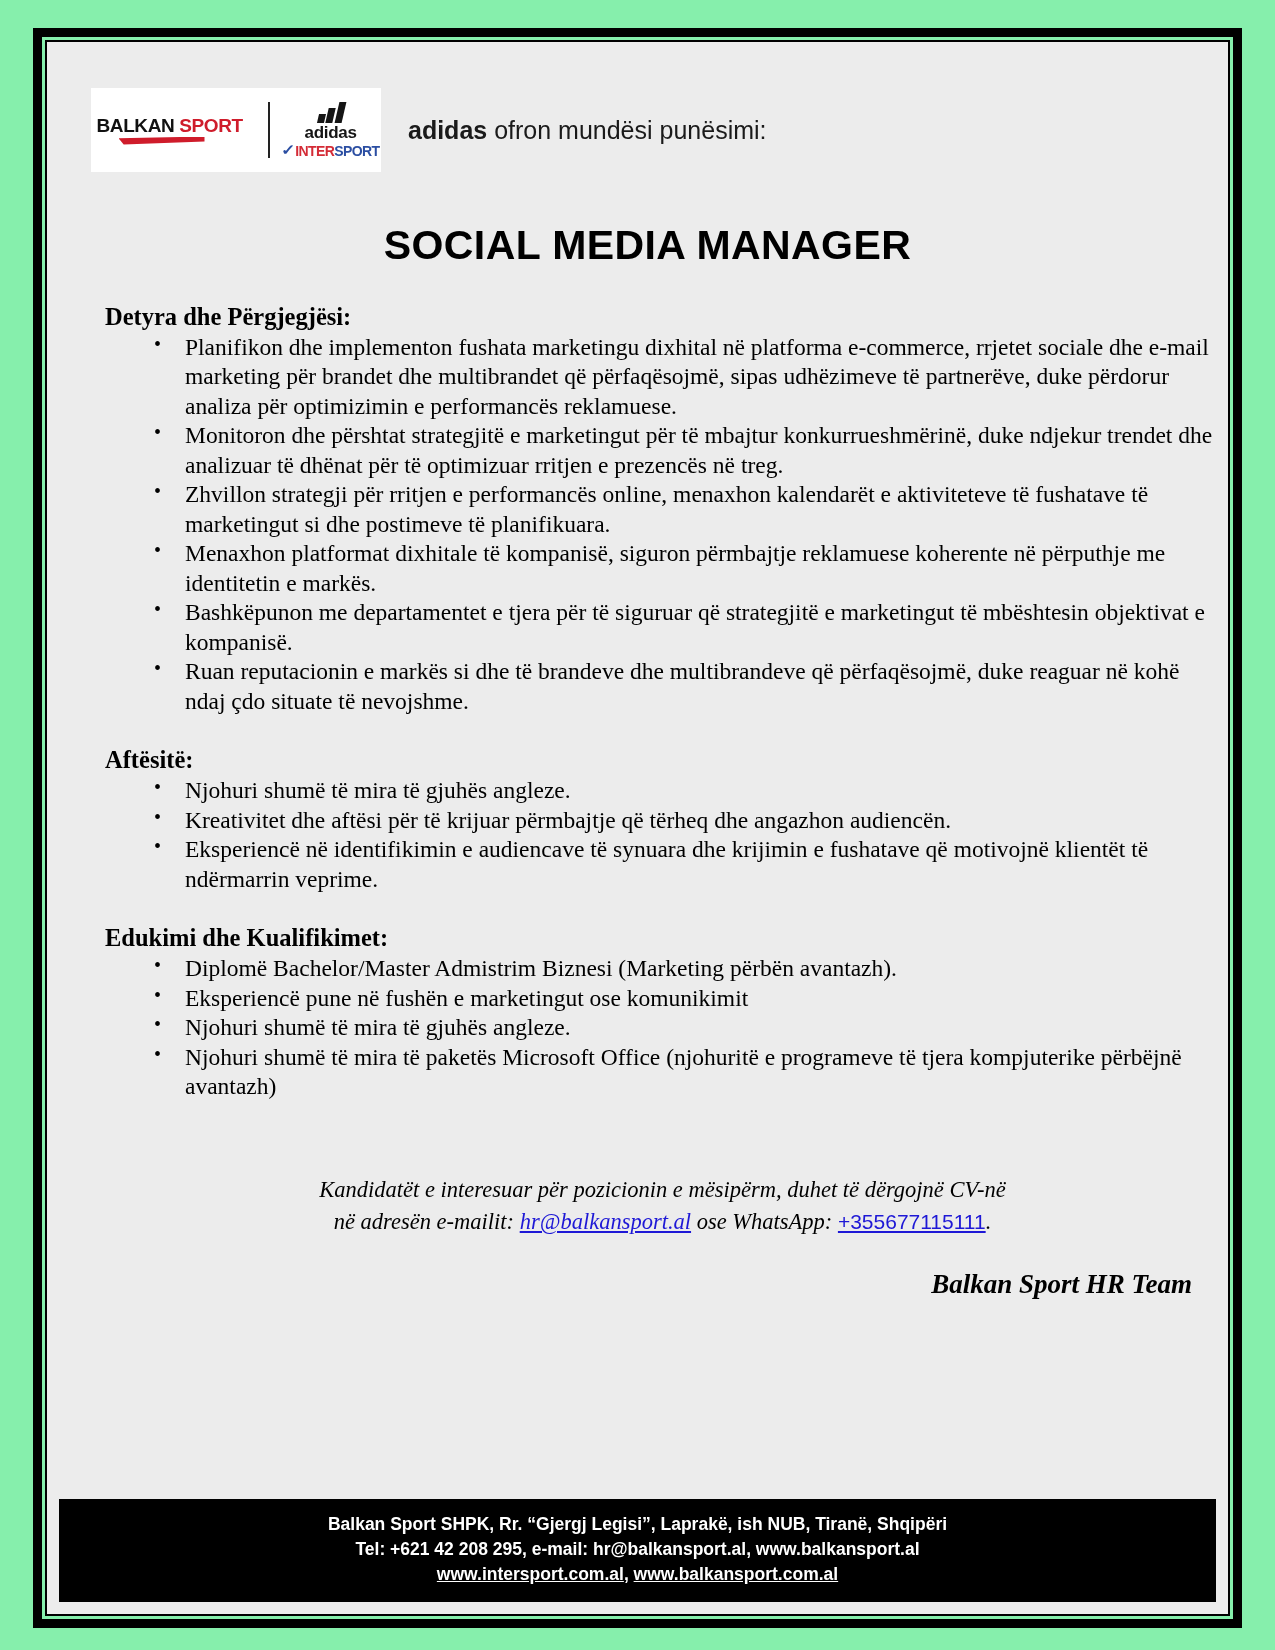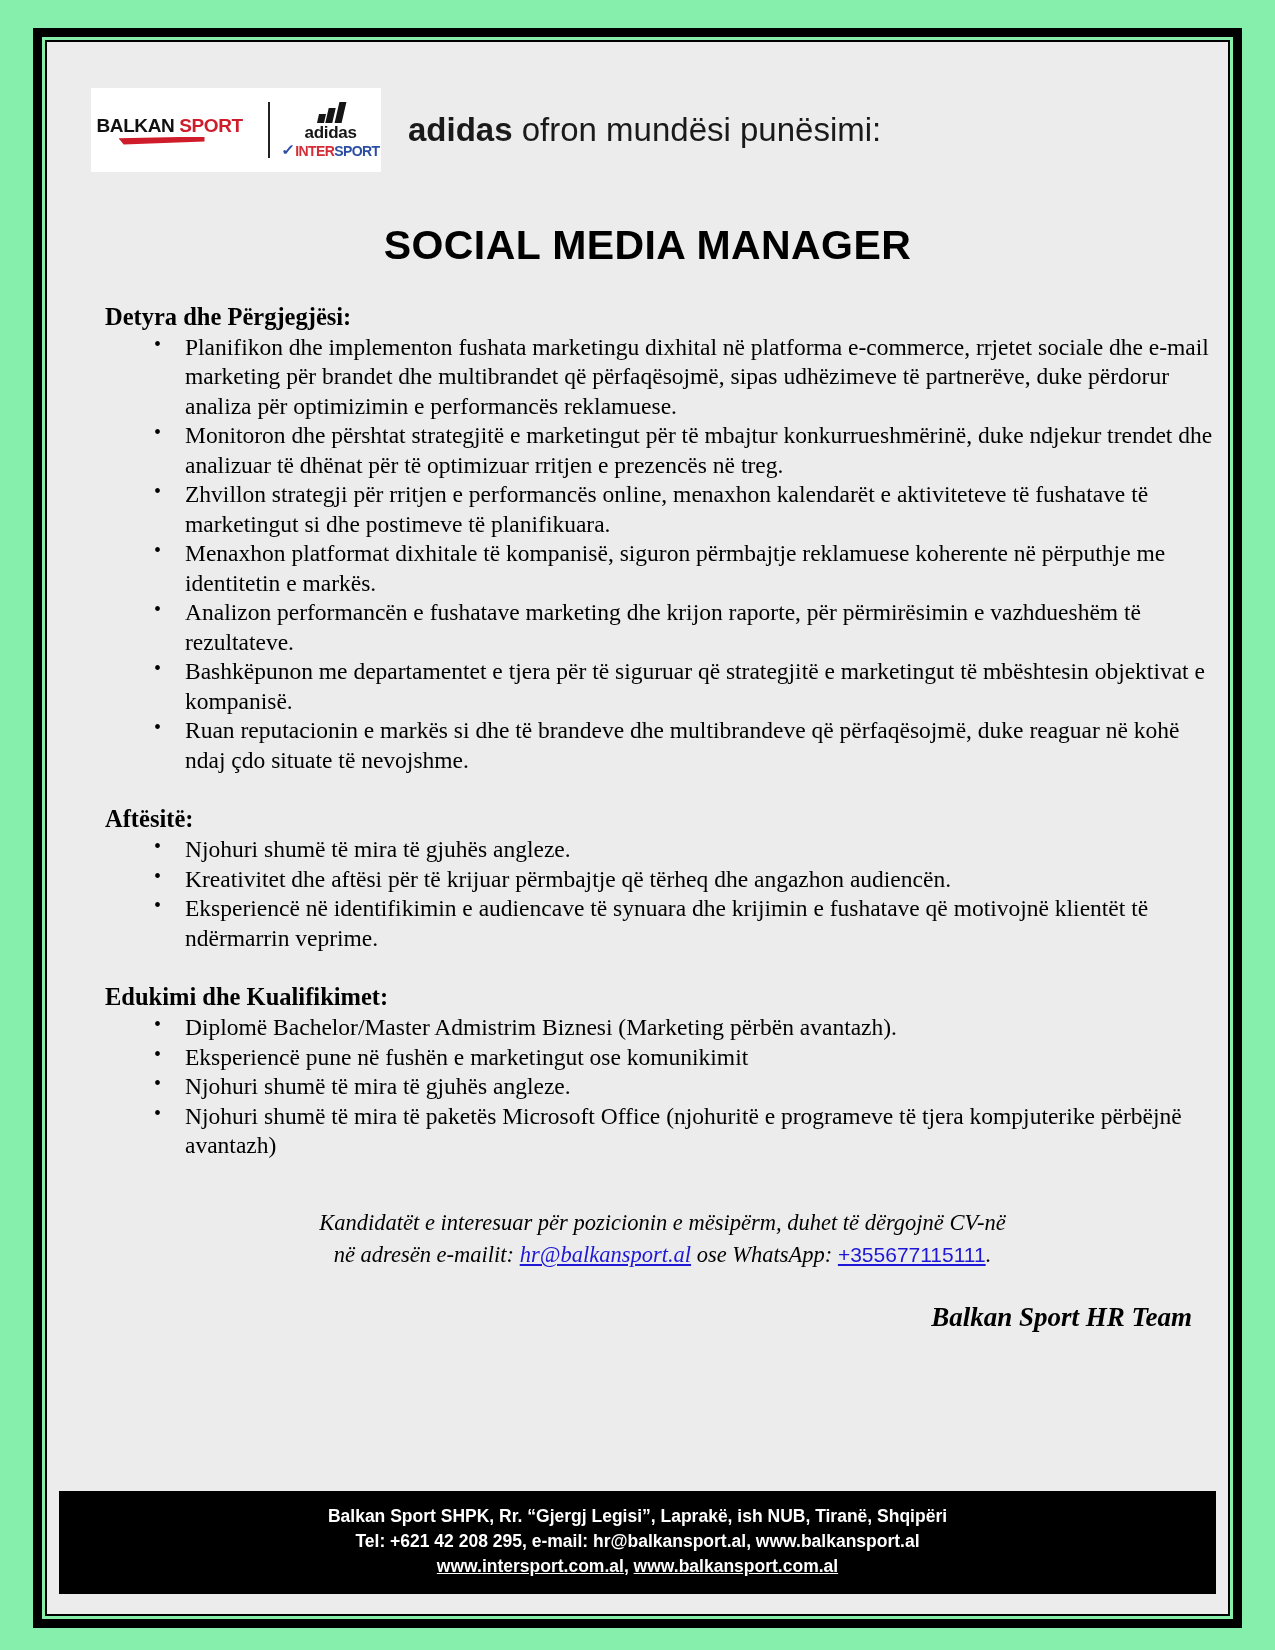--- a/index.html
+++ b/index.html
@@ -148,21 +148,21 @@
     font-size: 14px;
     letter-spacing: -0.6px;
     line-height: 1;
     white-space: nowrap;
   }
   .intersport-word .i1 { color: #d42b36; }
   .intersport-word .i2 { color: #2b4ea2; }
 
   .tagline {
     font-family: "Liberation Sans", sans-serif;
-    font-size: 33px;
+    font-size: 25px;
     color: #1a1a1a;
     margin-left: 27px;
     white-space: nowrap;
   }
   .tagline b { font-weight: bold; }
 
   
   .job-title {
     text-align: center;
     font-family: "Liberation Sans", sans-serif;
@@ -208,21 +208,21 @@
     content: "\2022";
     position: absolute;
     left: 9px;
     top: -1px;
     font-size: 20px;
     color: #000000;
   }
 
   
   .closing {
-    margin-top: 46px;
+    margin-top: 72px;
     text-align: center;
     font-family: "Liberation Serif", serif;
     font-style: italic;
     font-size: 22.5px;
     line-height: 1.45;
     color: #000000;
   }
   .closing a,
   .closing .link {
     color: #1e18d6;
@@ -245,21 +245,21 @@
     font-style: italic;
     font-size: 27px;
     color: #000000;
   }
 
   
   .footer {
     position: absolute;
     left: 12px;
     right: 12px;
-    bottom: 20px;
+    bottom: 12px;
     background: #000000;
     color: #ffffff;
     text-align: center;
     padding: 13px 10px 15px 10px;
     box-sizing: border-box;
     font-family: "Liberation Sans", sans-serif;
     font-weight: bold;
     font-size: 17.5px;
     line-height: 1.42;
   }
@@ -307,21 +307,20 @@
     <div class="job-title">SOCIAL MEDIA MANAGER</div>
 
     <div class="body-area">
 
       <div class="section-heading">Detyra dhe Përgjegjësi:</div>
       <ul class="bullets">
         <li>Planifikon dhe implementon fushata marketingu dixhital në platforma e-commerce, rrjetet sociale dhe e-mail marketing për brandet dhe multibrandet që përfaqësojmë, sipas udhëzimeve të partnerëve, duke përdorur analiza për optimizimin e performancës reklamuese.</li>
         <li>Monitoron dhe përshtat strategjitë e marketingut për të mbajtur konkurrueshmërinë, duke ndjekur trendet dhe analizuar të dhënat për të optimizuar rritjen e prezencës në treg.</li>
         <li>Zhvillon strategji për rritjen e performancës online, menaxhon kalendarët e aktiviteteve të fushatave të marketingut si dhe postimeve të planifikuara.</li>
         <li>Menaxhon platformat dixhitale të kompanisë, siguron përmbajtje reklamuese koherente në përputhje me identitetin e markës.</li>
-        <li>Analizon performancën e fushatave marketing dhe krijon raporte, për përmirësimin e vazhdueshëm të rezultateve.</li>
         <li>Bashkëpunon me departamentet e tjera për të siguruar që strategjitë e marketingut të mbështesin objektivat e kompanisë.</li>
         <li>Ruan reputacionin e markës si dhe të brandeve dhe multibrandeve që përfaqësojmë, duke reaguar në kohë ndaj çdo situate të nevojshme.</li>
       </ul>
 
       <div class="section-heading spaced">Aftësitë:</div>
       <ul class="bullets">
         <li>Njohuri shumë të mira të gjuhës angleze.</li>
         <li>Kreativitet dhe aftësi për të krijuar përmbajtje që tërheq dhe angazhon audiencën.</li>
         <li>Eksperiencë në identifikimin e audiencave të synuara dhe krijimin e fushatave që motivojnë klientët të ndërmarrin veprime.</li>
       </ul>

